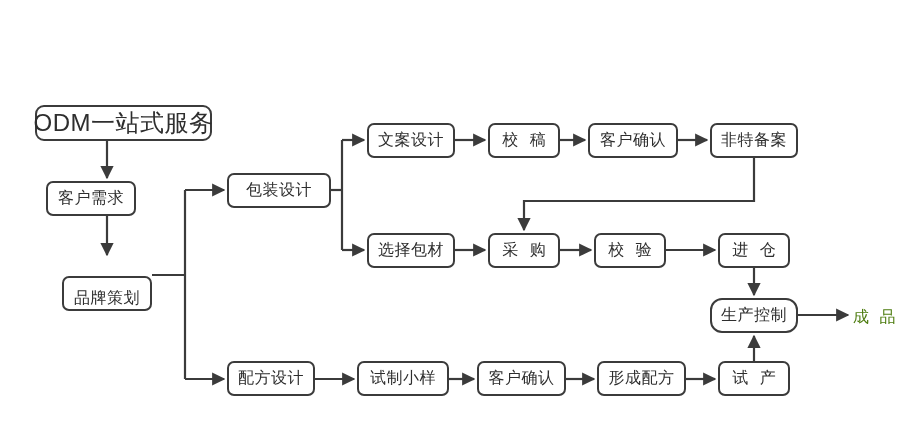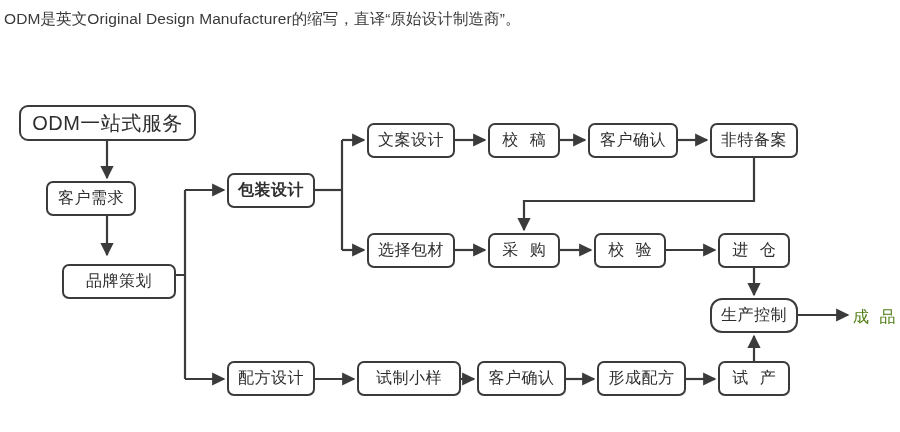--- a/index.html
+++ b/index.html
@@ -52,41 +52,41 @@
     background: #ffffff;
     display: flex;
     align-items: center;
     justify-content: center;
     font-size: 16px;
     color: #2e2e2e;
     white-space: nowrap;
     letter-spacing: 0.5px;
   }
   .node.big {
-    font-size: 20px;
+    font-size: 24px;
     border-radius: 9px;
     letter-spacing: 0.5px;
+    margin-left: 16px;
   }
   .node.spaced { letter-spacing: 3.5px; text-indent: 3.5px; }
 
   
   .plain-label {
     position: absolute;
     font-size: 16px;
     color: #4d7c0f;
     white-space: nowrap;
     letter-spacing: 3px;
   }
 </style>
 </head>
 <body>
 
 <div id="root">
 
-  <div class="intro intro-1">ODM是英文Original Design Manufacturer的缩写，直译“原始设计制造商”。</div>
 
   <svg id="chart" viewBox="0 0 900 432">
     <defs>
       <marker id="arrow" viewBox="0 0 10 10" refX="9" refY="5" markerWidth="6" markerHeight="6" orient="auto-start-reverse">
         <path d="M 0 0 L 10 5 L 0 10 z" fill="#3b3b3b"></path>
       </marker>
     </defs>
     <g stroke="#3b3b3b" stroke-width="2.2" fill="none" stroke-linecap="butt">
 
       <path d="M 107 141 L 107 178" marker-end="url(#arrow)"></path>
@@ -126,24 +126,24 @@
     </g>
   </svg>
 
   <div id="nodes">
       <div class="node big" style="left: 19px; top: 105px; width: 177px; height: 36px;">
         <span>ODM一站式服务</span>
       </div>
       <div class="node" style="left: 46px; top: 181px; width: 90px; height: 35px;">
         <span>客户需求</span>
       </div>
-      <div class="node" style="left: 62px; top: 264px; width: 114px; height: 35px;">
+      <div class="node" style="left: 62px; top: 276px; width: 90px; height: 35px; align-items: flex-end;">
         <span>品牌策划</span>
       </div>
-      <div class="node" style="left: 227px; top: 173px; width: 88px; height: 35px; font-weight: bold;">
+      <div class="node" style="left: 227px; top: 173px; width: 104px; height: 35px;">
         <span>包装设计</span>
       </div>
       <div class="node" style="left: 227px; top: 361px; width: 88px; height: 35px;">
         <span>配方设计</span>
       </div>
       <div class="node" style="left: 367px; top: 123px; width: 88px; height: 35px;">
         <span>文案设计</span>
       </div>
       <div class="node spaced" style="left: 488px; top: 123px; width: 72px; height: 35px;">
         <span>校 稿</span>
@@ -162,21 +162,21 @@
       </div>
       <div class="node spaced" style="left: 594px; top: 233px; width: 72px; height: 35px;">
         <span>校 验</span>
       </div>
       <div class="node spaced" style="left: 718px; top: 233px; width: 72px; height: 35px; justify-content: center;">
         <span>进 仓</span>
       </div>
       <div class="node" style="left: 710px; top: 298px; width: 88px; height: 35px; border-radius: 12px;">
         <span>生产控制</span>
       </div>
-      <div class="node" style="left: 357px; top: 361px; width: 104px; height: 35px;">
+      <div class="node" style="left: 357px; top: 361px; width: 92px; height: 35px;">
         <span>试制小样</span>
       </div>
       <div class="node" style="left: 477px; top: 361px; width: 89px; height: 35px;">
         <span>客户确认</span>
       </div>
       <div class="node" style="left: 597px; top: 361px; width: 89px; height: 35px;">
         <span>形成配方</span>
       </div>
       <div class="node spaced" style="left: 718px; top: 361px; width: 72px; height: 35px;">
         <span>试 产</span>

